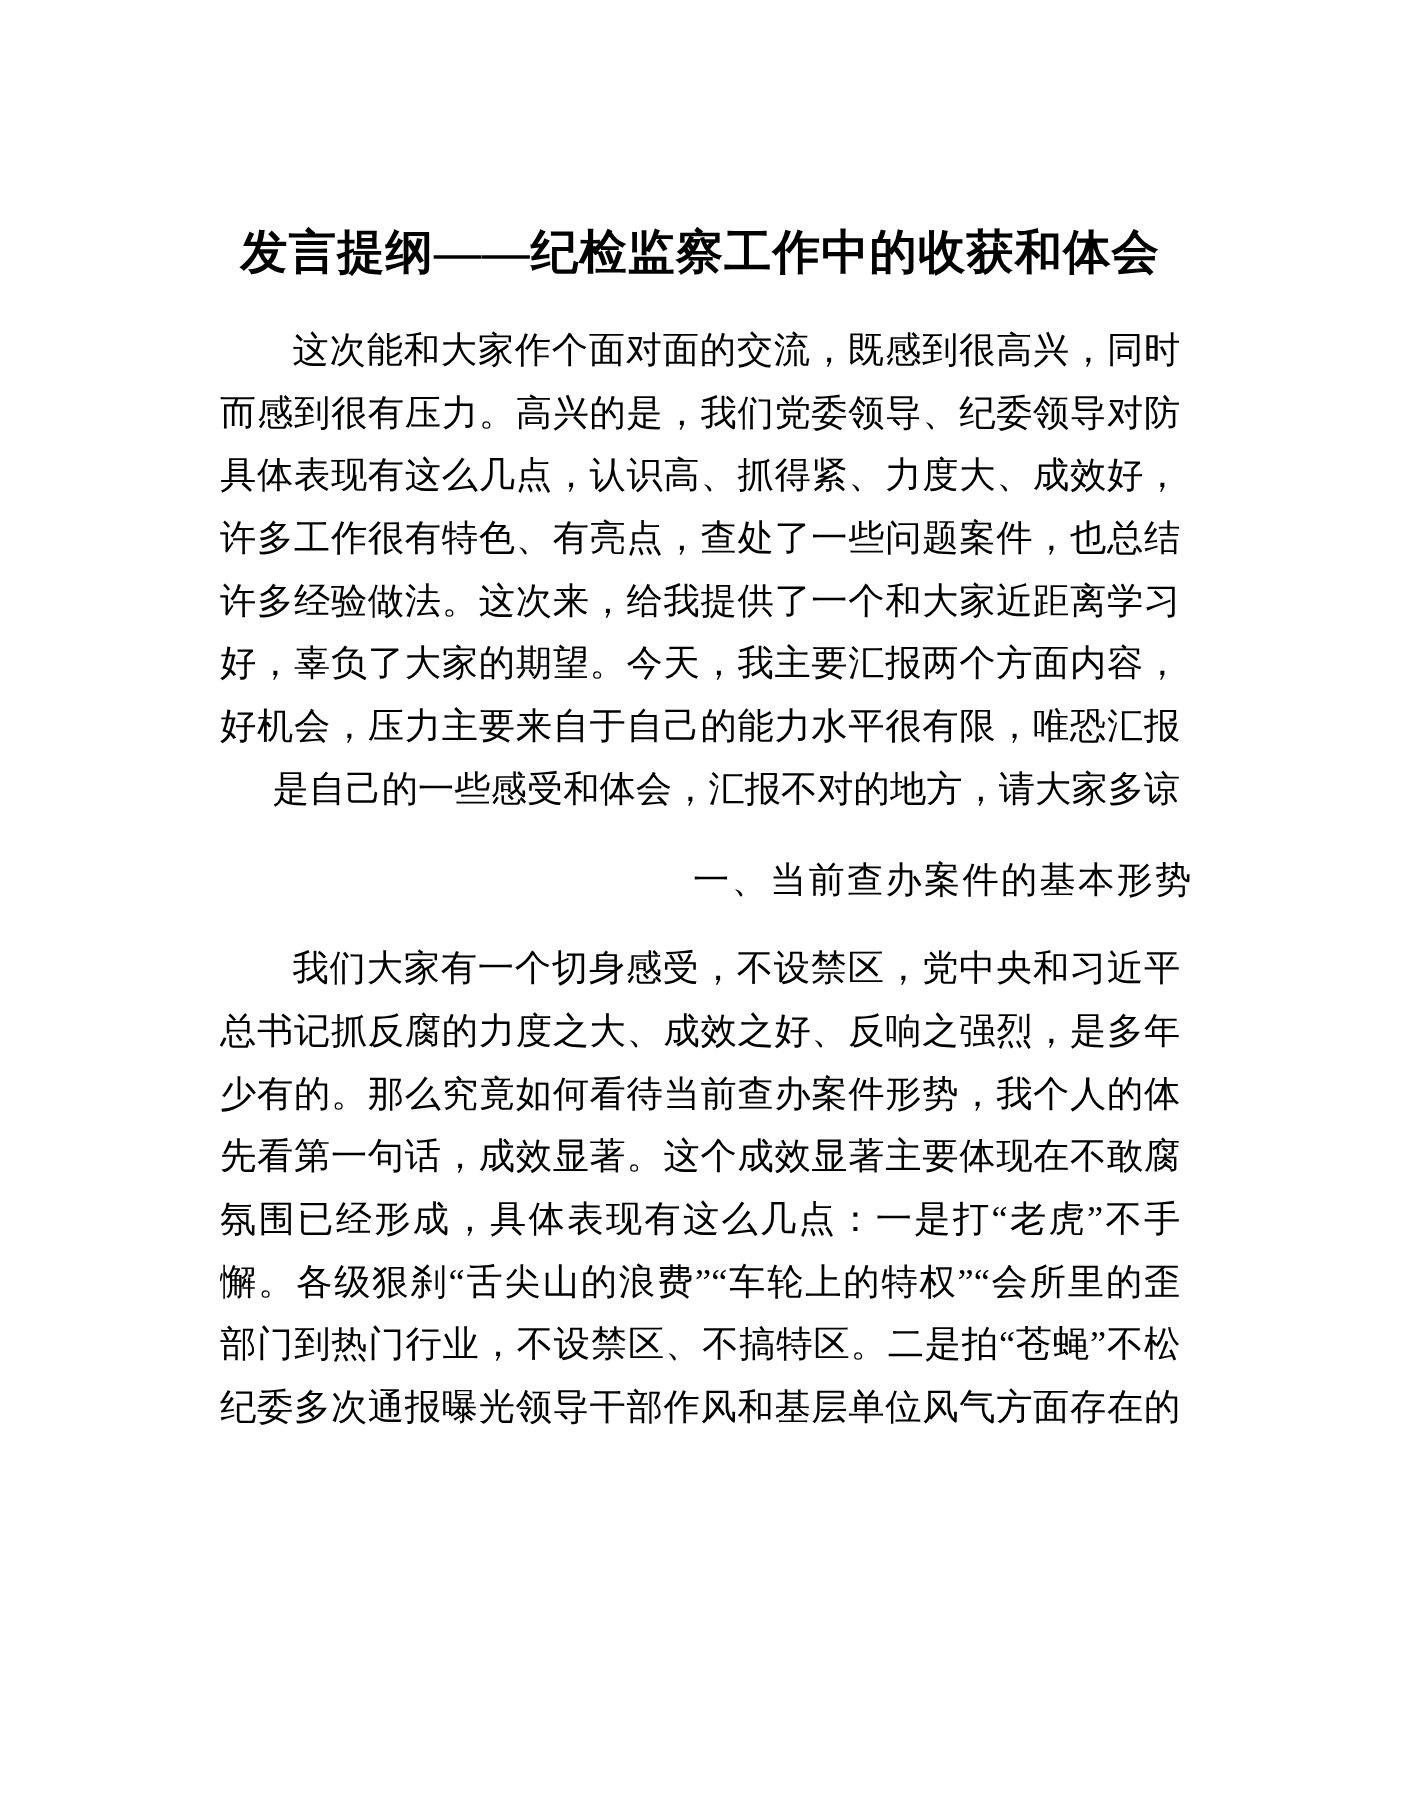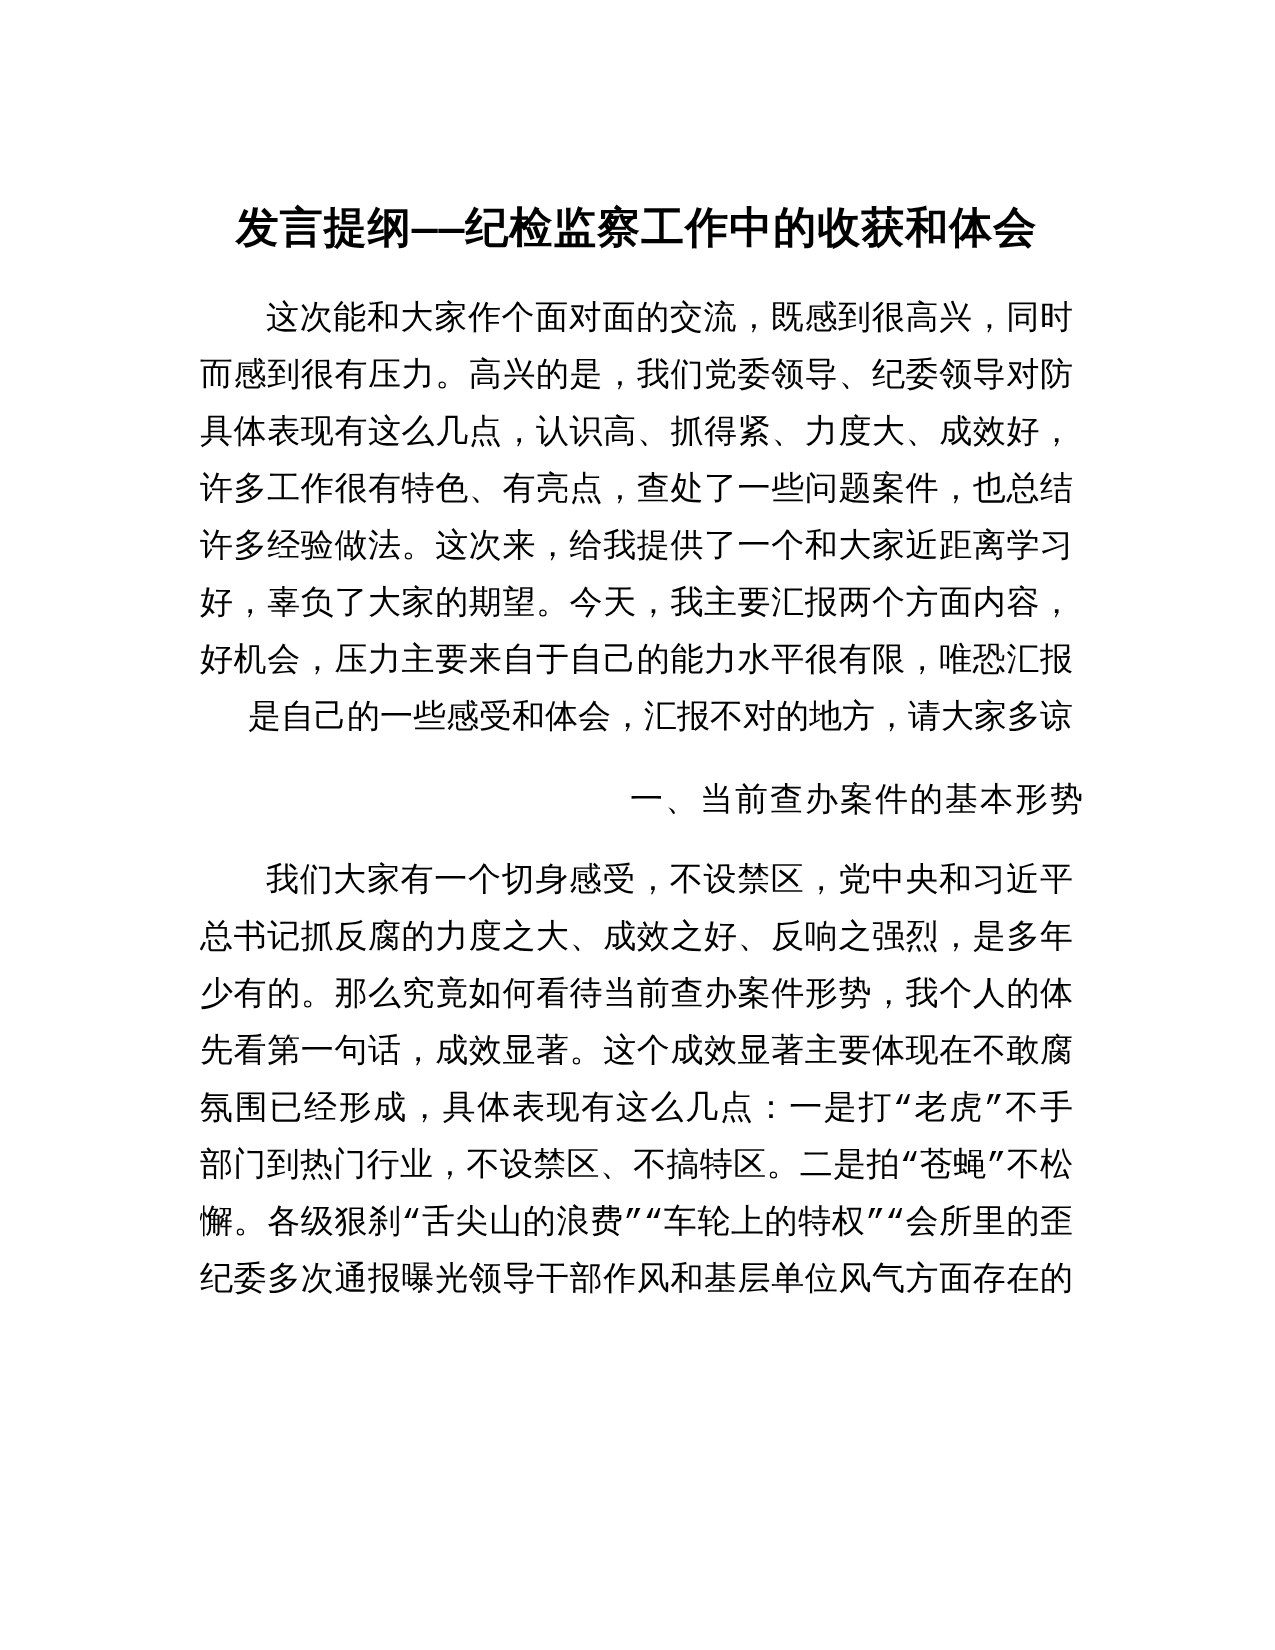--- a/index.html
+++ b/index.html
@@ -6,21 +6,21 @@
     margin: 0;
     padding: 0;
     background: #ffffff;
   }
   .page {
     position: relative;
     width: 1275px;
     height: 1303px;
     background: #ffffff;
     color: #000000;
-    font-family: Liberation Mono, monospace;
+    font-family: Liberation Serif, serif;
     overflow: hidden;
     box-sizing: border-box;
   }
   .content {
     padding-left: 188px;
     padding-right: 190px;
   }
   .doc-title {
     padding-top: 199px;
     font-size: 43px;
@@ -73,19 +73,19 @@
     <div class="heading-row">
       <div class="line heading indent">一、当前查办案件的基本形势</div>
     </div>
 
     <div class="para p2">
       <div class="line just indent">我们大家有一个切身感受，不设禁区，党中央和习近平</div>
       <div class="line just">总书记抓反腐的力度之大、成效之好、反响之强烈，是多年来</div>
       <div class="line just">少有的。那么究竟如何看待当前查办案件形势，我个人的体会</div>
       <div class="line just">先看第一句话，成效显著。这个成效显著主要体现在不敢腐的</div>
       <div class="line just">氛围已经形成，具体表现有这么几点：一是打“老虎”不手</div>
+      <div class="line just">懈。各级狠刹“舌尖山的浪费”“车轮上的特权”“会所里的歪</div>
       <div class="line just">部门到热门行业，不设禁区、不搞特区。二是拍“苍蝇”不松</div>
-      <div class="line just">懈。各级狠刹“舌尖山的浪费”“车轮上的特权”“会所里的歪</div>
       <div class="line just">纪委多次通报曝光领导干部作风和基层单位风气方面存在的问</div>
     </div>
 
   </div>
 </div>
 
 </body></html>

